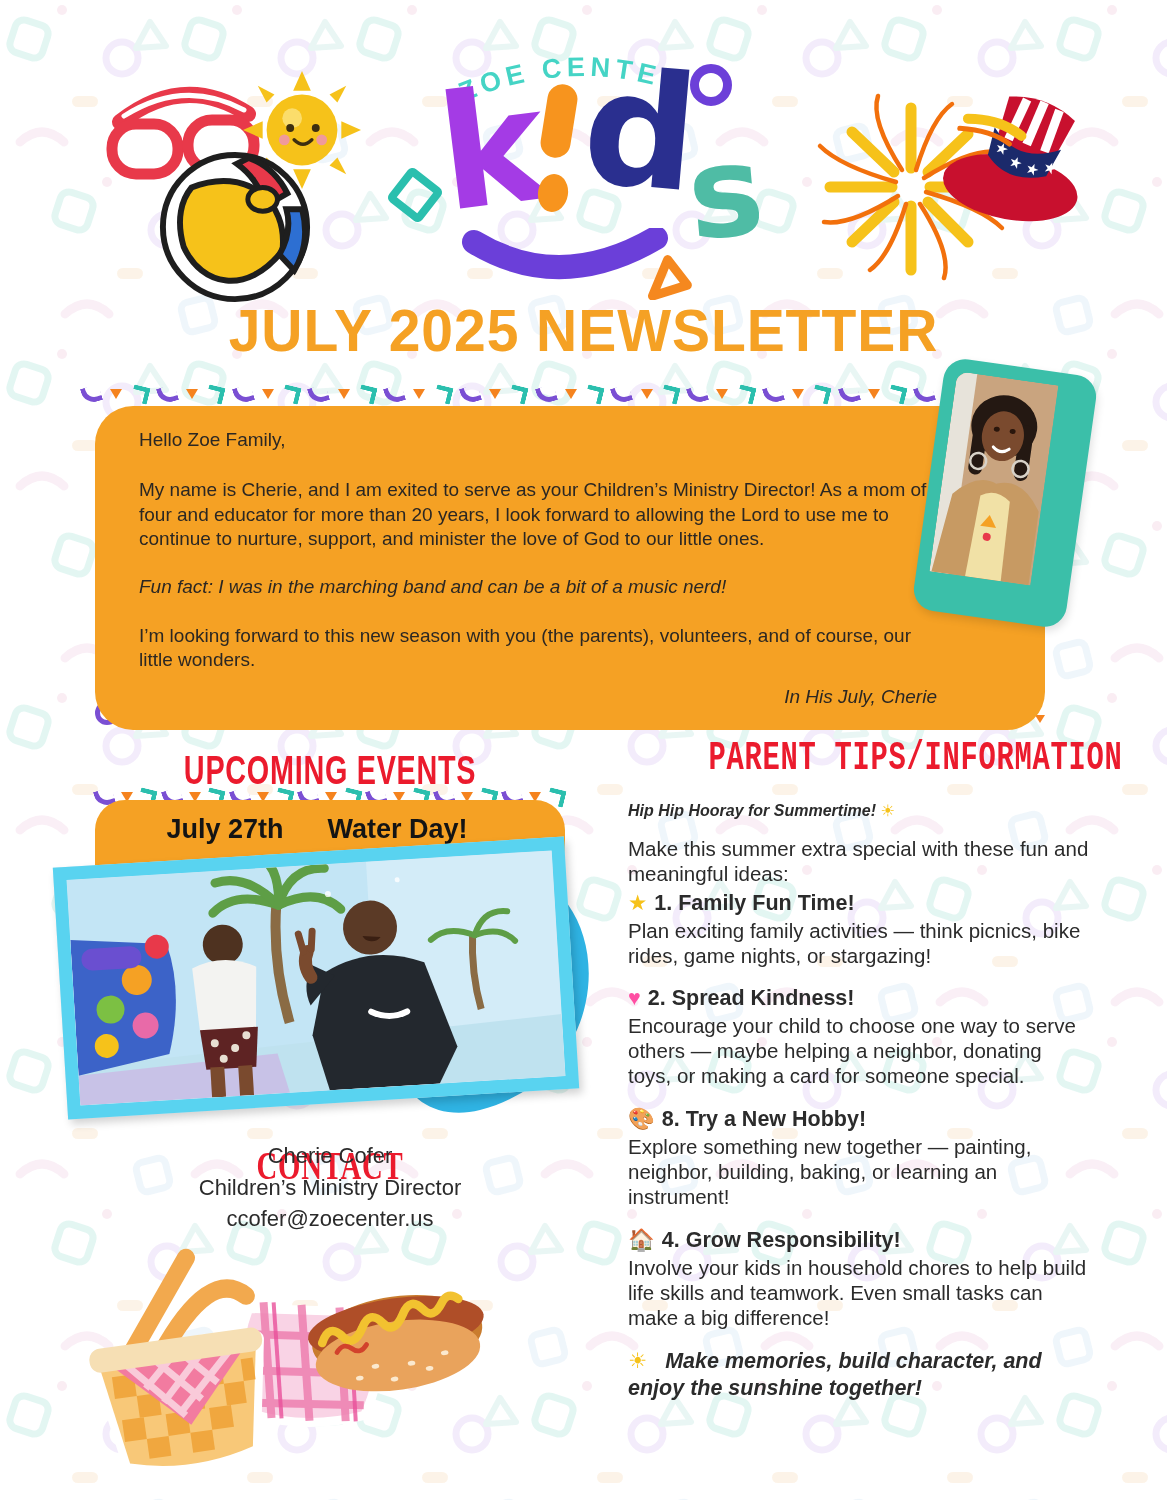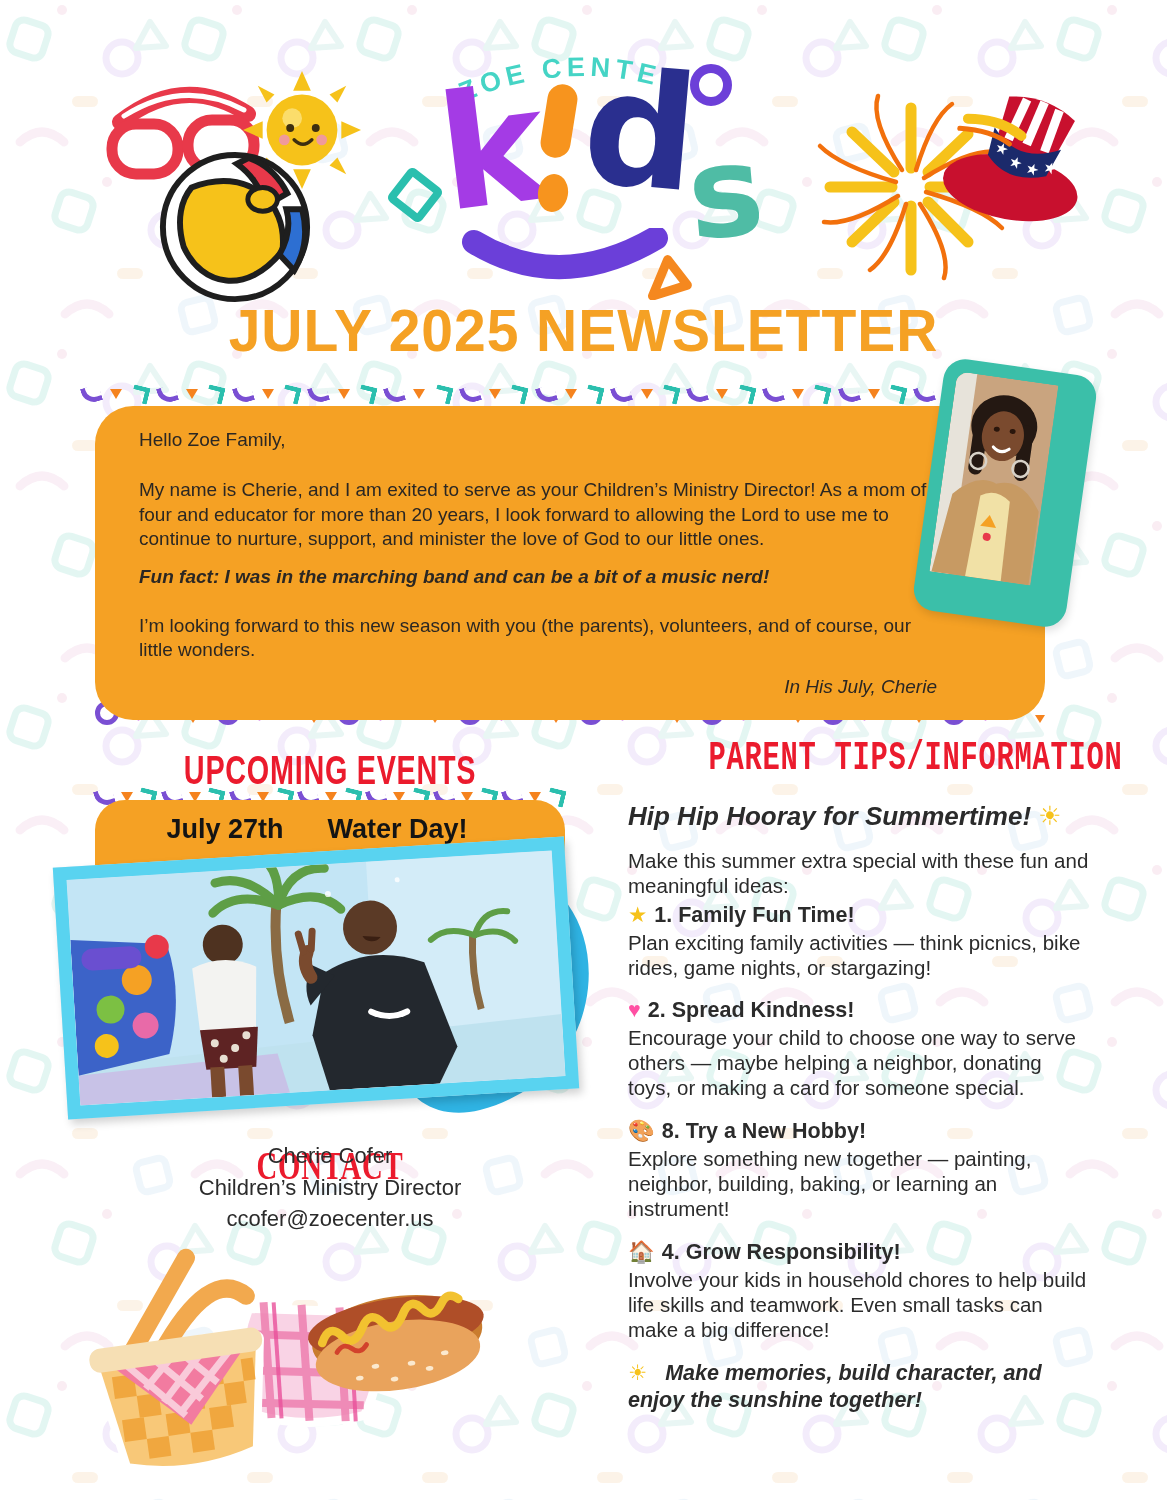--- a/index.html
+++ b/index.html
@@ -10,38 +10,38 @@
   
   .page-title{left:0;top:296px;width:100%;text-align:center;z-index:2;}
   .page-title span{display:inline-block;font-weight:bold;font-size:60px;letter-spacing:1px;
        color:#F5A124;transform:scaleX(0.95);white-space:nowrap;}
   .section-h{color:#EB1B2D;font-weight:bold;font-size:40px;text-align:center;z-index:2;}
   .section-h span{display:inline-block;transform:scaleX(0.72);transform-origin:center;white-space:nowrap;letter-spacing:1px;}
   
   .letter-box{left:95px;top:406px;width:950px;min-height:260px;background:#F5A124;border-radius:38px;
        padding:22px 44px 18px 44px;box-sizing:border-box;z-index:2;font-size:19px;line-height:1.28;color:#2b2723;}
   .letter-box p{margin:0 0 13px 0;max-width:800px;}
-  .fun-fact{font-weight:bold;font-style:italic;}
+  .fun-fact{font-weight:normal;font-style:italic;}
   .signoff{font-style:italic;text-align:right;max-width:100% !important;padding-right:64px;margin-bottom:2px !important;}
   
   .cherie-frame{left:928px;top:366px;width:128px;height:228px;background:#3BBFA9;border-radius:22px;
        padding:13px;transform:rotate(8deg);z-index:3;box-shadow:2px 4px 8px rgba(0,0,0,.12);}
   .cherie-frame .inner{width:100%;height:100%;border-radius:12px;overflow:hidden;}
   .waterday-frame{left:60px;top:852px;width:486px;height:226px;border:13px solid #59D3F0;background:#cfe9f5;
        transform:rotate(-3.5deg);z-index:4;box-shadow:3px 5px 9px rgba(0,0,0,.18);overflow:hidden;}
   
   .events-box{left:95px;top:800px;width:470px;height:290px;background:#F5A124;border-radius:30px;z-index:1;}
   .event-line{left:82px;top:814px;width:470px;display:flex;justify-content:center;gap:44px;
        font-size:27px;font-weight:bold;color:#141414;z-index:2;}
   .contact-block{left:95px;top:1142px;width:470px;text-align:center;font-size:22px;line-height:1.3;color:#2b2b2b;z-index:2;}
   .contact-block div{margin-bottom:3px;}
   
   .tips-col{left:628px;top:736px;width:462px;z-index:2;color:#2b2b2b;}
   .tips-col .section-h{position:static;margin-bottom:20px;font-family:Liberation Mono, monospace;}
-  .tip-intro-title{font-size:26px;font-weight:bold;font-style:italic;margin-bottom:16px;}
+  .tip-intro-title{font-size:16px;font-weight:bold;font-style:italic;margin-bottom:16px;}
   .tip-intro-text{font-size:20.5px;line-height:1.22;margin-bottom:4px;}
   .tip-item{margin-bottom:18px;}
   .tip-title{font-size:21.5px;font-weight:bold;margin-bottom:2px;}
   .tip-body{font-size:20.5px;line-height:1.22;}
   .tip-bullet{margin-right:7px;}
   .tip-closing{font-size:21.5px;font-weight:bold;font-style:italic;line-height:1.25;margin-top:4px;}
   .sun-glyph{color:#F6C21A;font-style:normal;}
   
   .strip{display:flex;justify-content:space-between;align-items:center;z-index:1;}
   .d-squiggle{width:14px;height:12px;border:5px solid #7A4FD3;border-top:none;border-right:none;
@@ -289,21 +289,21 @@
     <span class="d-squiggle"></span>
     <span class="d-tri"></span>
     <span class="d-angle"></span>
     <span class="d-squiggle"></span>
     <span class="d-tri"></span>
     <span class="d-angle"></span>
   </div>
 
 <div class="abs letter-box">
   <p style="margin-bottom:26px;">Hello Zoe Family,</p>
-  <p style="margin-bottom:14px;">My name is Cherie, and I am exited to serve as your Children’s Ministry Director! As a mom of four and educator for more than 20 years, I look forward to allowing the Lord to use me to continue to nurture, support, and minister the love of God to our little ones.</p>
+  <p style="margin-bottom:24px;">My name is Cherie, and I am exited to serve as your Children’s Ministry Director! As a mom of four and educator for more than 20 years, I look forward to allowing the Lord to use me to continue to nurture, support, and minister the love of God to our little ones.</p>
   <p class="fun-fact" style="margin-bottom:24px;">Fun fact: I was in the marching band and can be a bit of a music nerd!</p>
   <p>I’m looking forward to this new season with you (the parents), volunteers, and of course, our little wonders.</p>
   <p class="signoff">In His July, Cherie</p>
 </div>
 
 <div class="abs cherie-frame">
   <div class="inner">
     <svg width="102" height="202" viewBox="0 0 102 202" preserveAspectRatio="none">
       <rect width="102" height="202" fill="#C9A47F"></rect>
       <rect width="20" height="202" fill="#E7E3DA"></rect>

